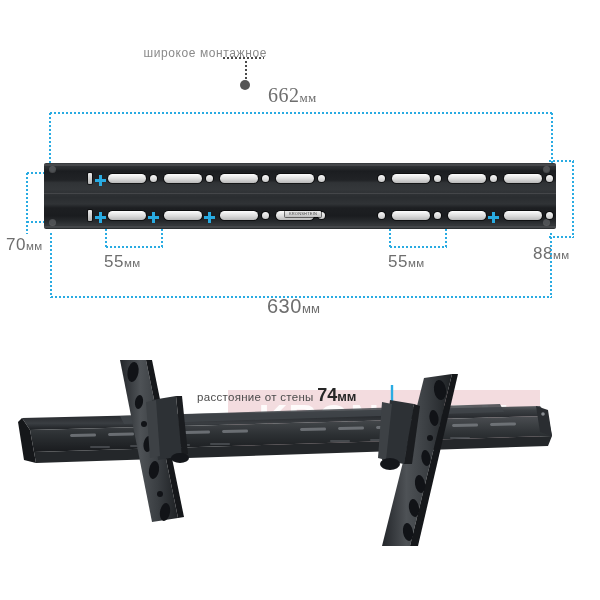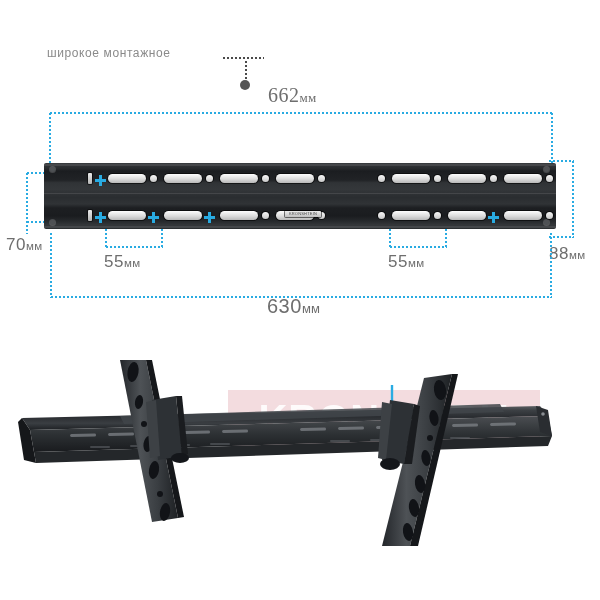--- a/index.html
+++ b/index.html
@@ -13,21 +13,21 @@
   #stage{position:absolute;left:0;top:0;width:600px;height:600px;}
 
   
   .callout{position:absolute;left:47px;top:46px;width:220px;}
   .callout .line1{
     font-size:13.5px;font-weight:bold;color:#2b2b2b;
     letter-spacing:.2px;white-space:nowrap;line-height:15px;
   }
   .callout .line2{
     font-size:12px;color:#8a8a8a;letter-spacing:.6px;
-    line-height:15px;white-space:nowrap;
+    line-height:15px;white-space:nowrap;text-align:right;
   }
 
   
   .leader-h{
     position:absolute;left:222px;top:57px;width:42px;height:2px;
     background-image:radial-gradient(circle,#4a4a4a 45%,transparent 46%);
     background-size:4px 2px;background-repeat:repeat-x;
   }
   .leader-v{
     position:absolute;left:245px;top:60px;width:2px;height:22px;
@@ -165,21 +165,21 @@
   <div class="gl-v" style="left:26px;top:172px;height:62px;"></div>
   <div class="gl-h" style="left:26px;top:172px;width:26px;"></div>
   <div class="gl-h" style="left:26px;top:221px;width:26px;"></div>
   <div class="dim small" style="left:6px;top:235px;">
     <span class="num">70</span><span class="un">мм</span>
   </div>
 
   <div class="gl-v" style="left:572px;top:160px;height:78px;"></div>
   <div class="gl-h" style="left:548px;top:160px;width:26px;"></div>
   <div class="gl-h" style="left:548px;top:236px;width:26px;"></div>
-  <div class="dim small" style="left:549px;top:244px;">
+  <div class="dim small" style="left:533px;top:244px;">
     <span class="num">88</span><span class="un">мм</span>
   </div>
 
   <div class="gl-v" style="left:105px;top:228px;height:20px;"></div>
   <div class="gl-v" style="left:161px;top:228px;height:20px;"></div>
   <div class="gl-h" style="left:105px;top:246px;width:58px;"></div>
   <div class="dim small" style="left:104px;top:252px;">
     <span class="num">55</span><span class="un">мм</span>
   </div>
 
@@ -251,20 +251,24 @@
     </div>
 
     <div class="logo-tag">
       <span>KRONSHTEIN</span>
     </div>
   </div>
 
   <div class="watermark"></div>
   <div class="wm-text">KRONSH.RU</div>
 
+  <div class="wall-label">
+    <span>расстояние от стены</span>
+    <span class="wall-val">74</span><span class="wall-val" style="font-size:13px;">мм</span>
+  </div>
   <svg class="arrow-down" viewBox="0 0 14 32">
     <line x1="7" y1="1" x2="7" y2="24" stroke="#29abe2" stroke-width="2.4"></line>
     <polygon points="7,31 2,21 12,21" fill="#29abe2"></polygon>
   </svg>
 
   <svg class="photo" viewBox="0 0 600 240">
     <defs>
       <linearGradient id="railG" x1="0" y1="0" x2="0" y2="1">
         <stop offset="0%" stop-color="#5a5d61"></stop>
         <stop offset="18%" stop-color="#3c4044"></stop>

